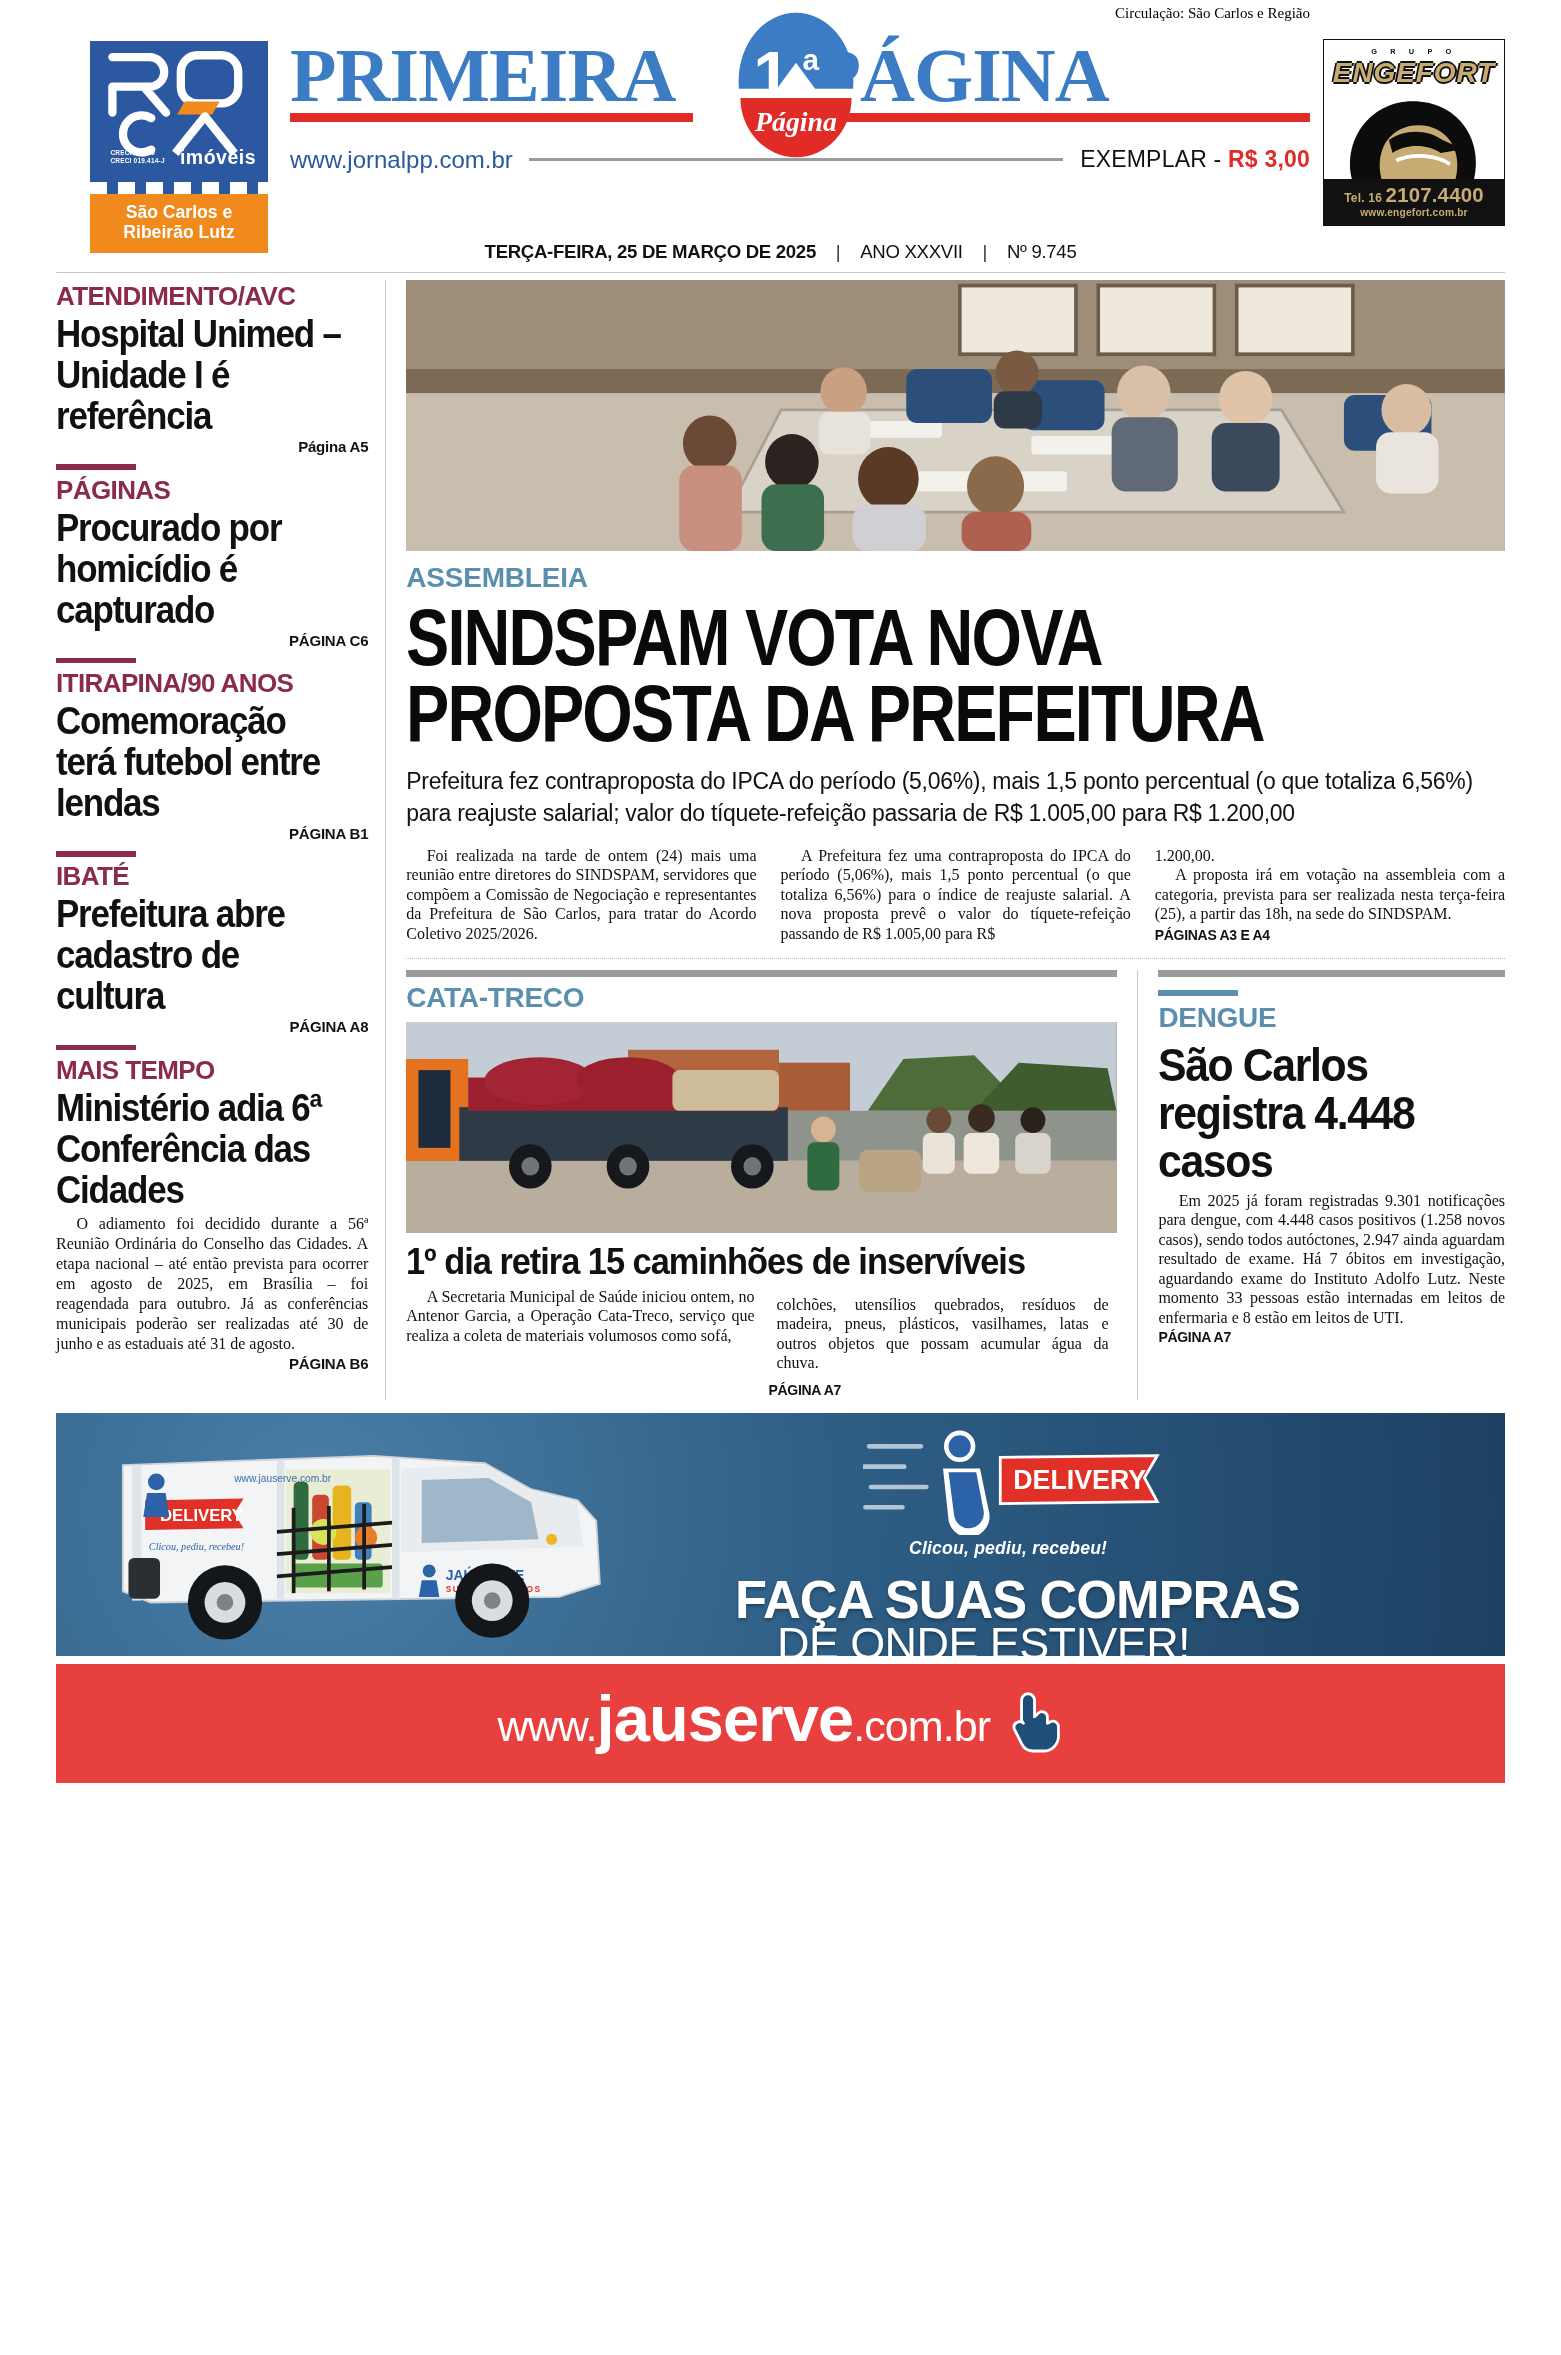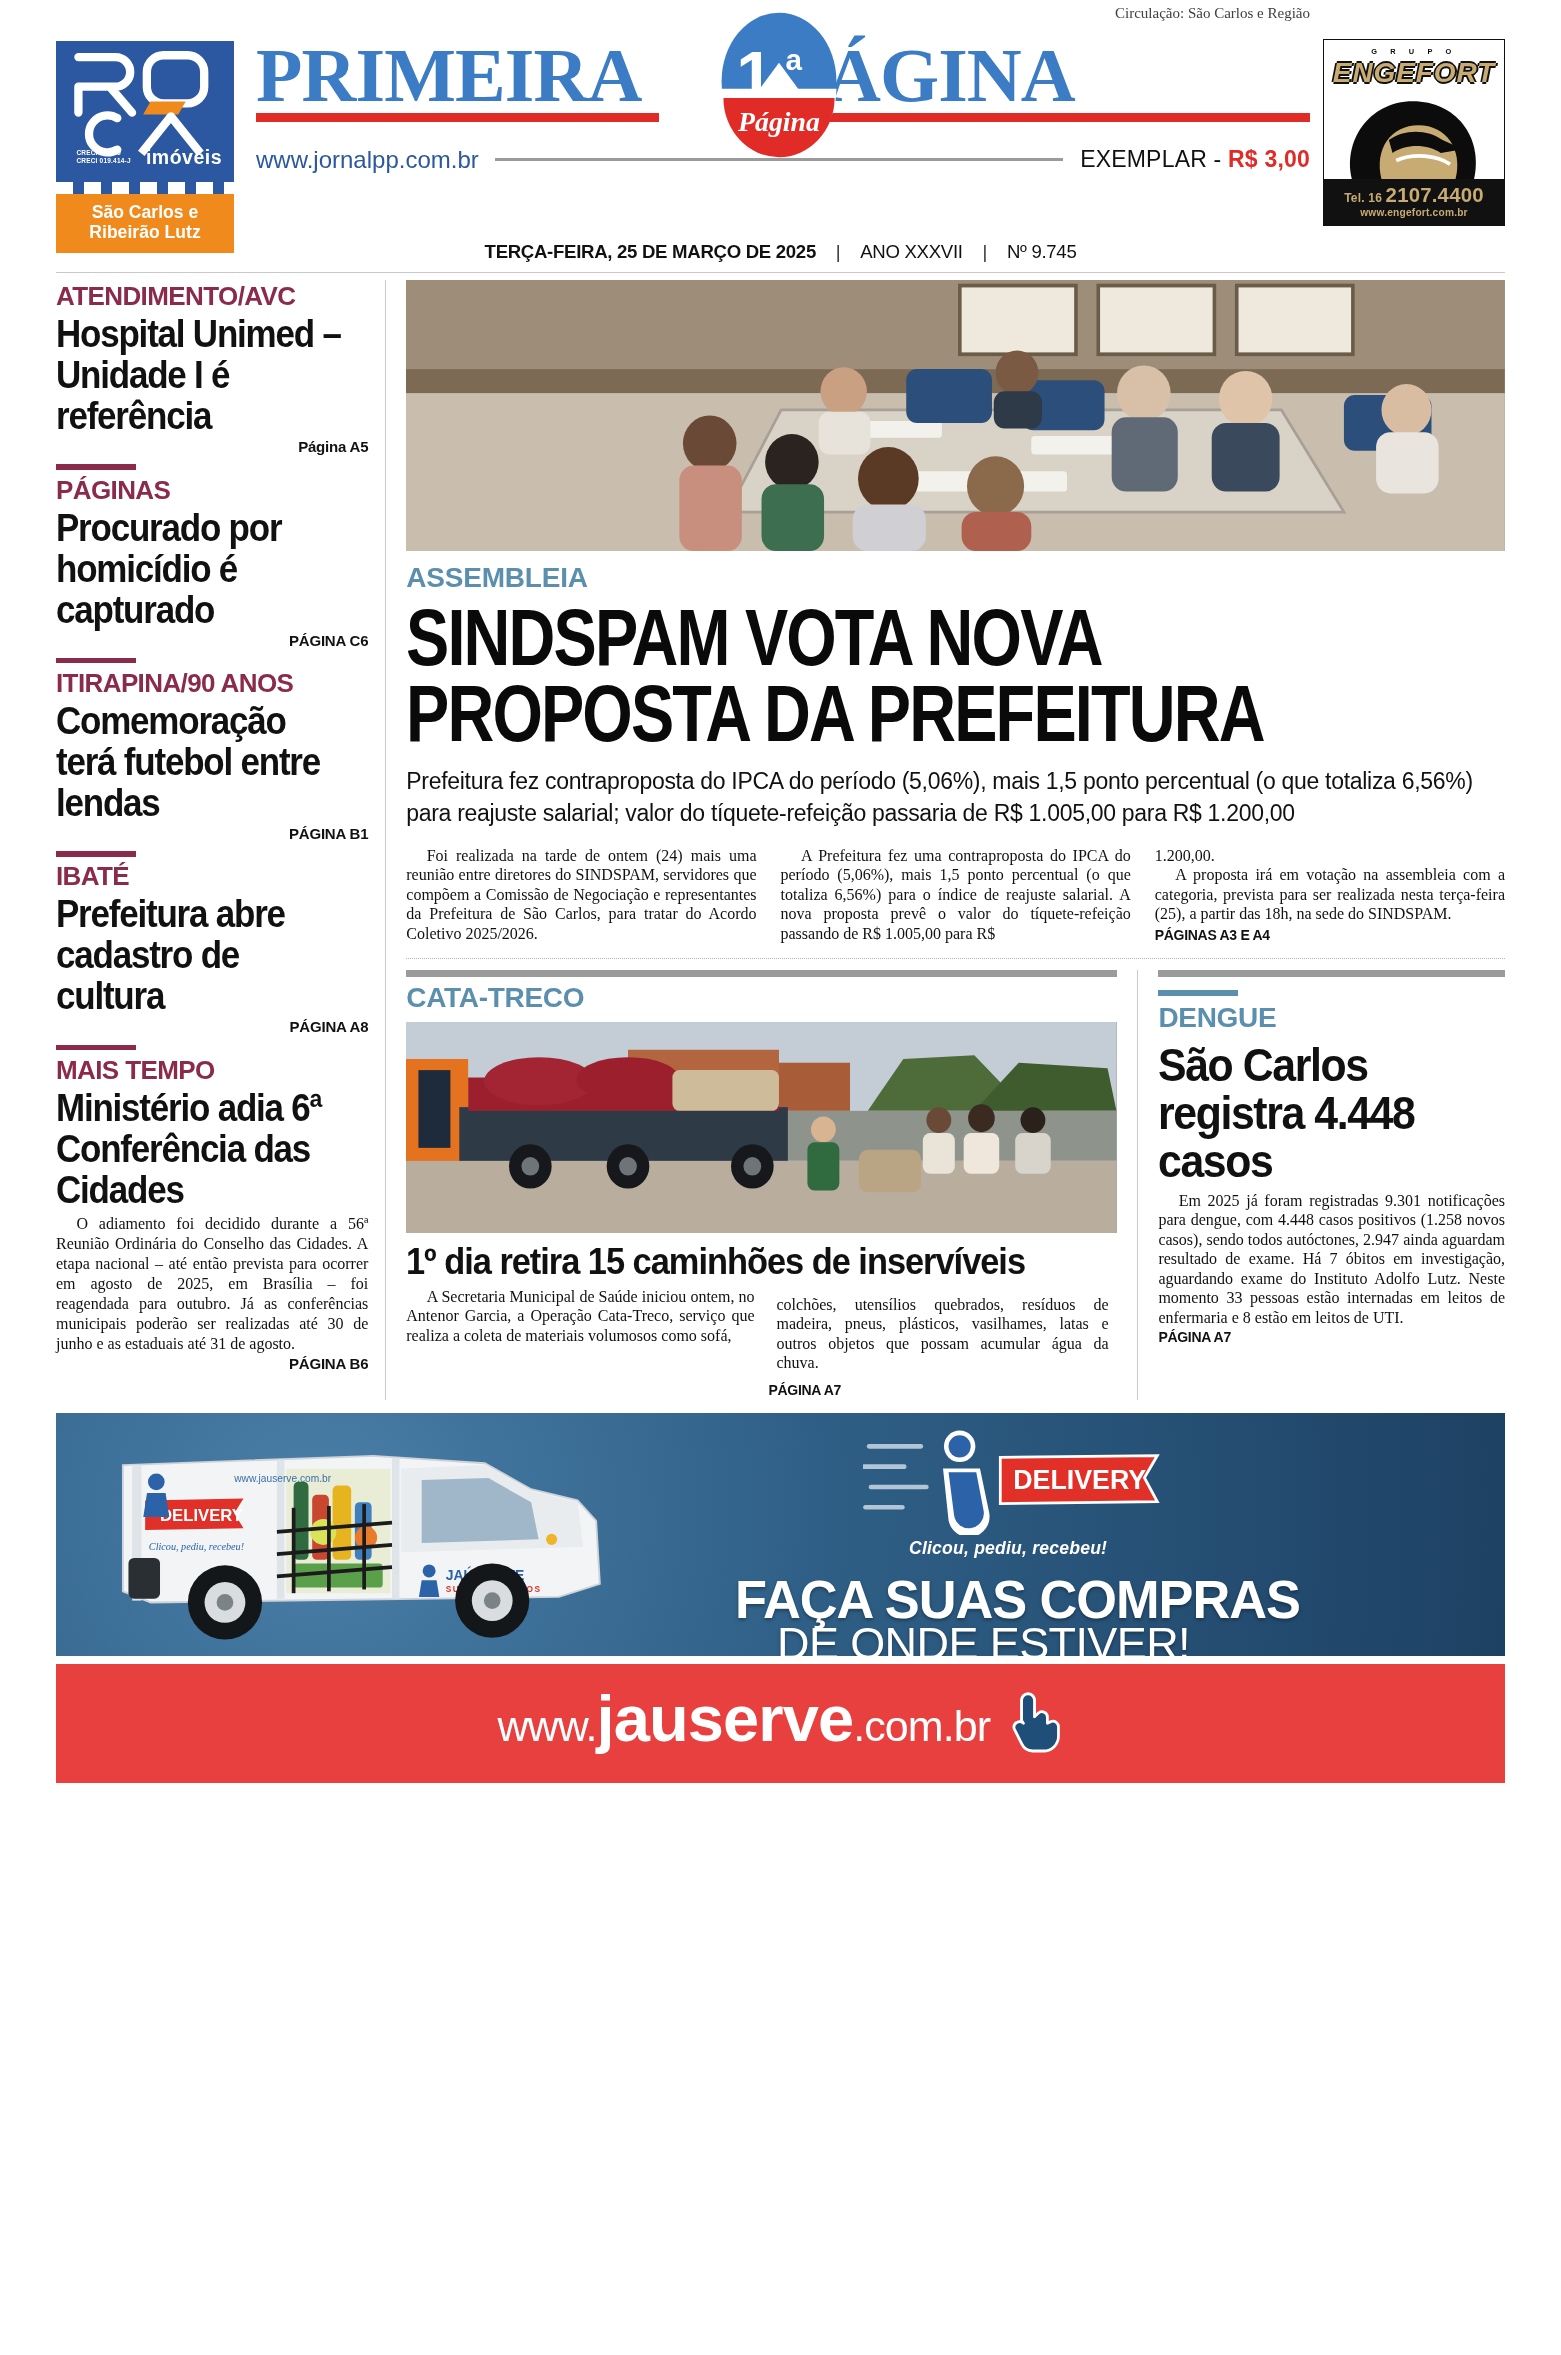--- a/index.html
+++ b/index.html
@@ -8,41 +8,41 @@
     width:1561px; height:2355px;
     font-family:"Liberation Sans", sans-serif;
     color:#111; overflow:hidden; position:relative;
   }
   .page{ width:1561px; height:2355px; position:relative; box-sizing:border-box; padding:0 56px; }
 
   
   .masthead{ display:flex; align-items:flex-start; height:237px; padding-top:20.4px; box-sizing:border-box; }
 
   
-  .roca{ width:178px; flex:0 0 178px; margin-top:20.4px; position:relative; }
+  .roca{ width:178px; flex:0 0 178px; margin-top:20.4px; position:relative;margin-left:34px; }
   .roca-top{ background:#2b58a0; height:141px; position:relative; overflow:hidden; }
   .roca-letters{ position:absolute; left:13px; top:5.6px; width:152px; height:111px; }
   .roca-letters svg{ display:block; }
   .roca-creci{ position:absolute; left:20.4px; bottom:16.7px; color:#fff; font-size:6.5px; line-height:8.3px; font-weight:700; letter-spacing:0.2px;}
   .roca-imoveis{ position:absolute; right:12px; bottom:13px; color:#fff; font-size:19.5px; font-weight:700; letter-spacing:0.5px;}
   .roca-zig{ height:12px; background:#2b58a0; position:relative; overflow:hidden;}
   .roca-zig:after{ content:""; position:absolute; left:0; top:0; right:0; height:12px;
      background:repeating-linear-gradient(90deg,#ffffff 0 16.7px,#2b58a0 16.7px 28px); }
   .roca-bot{ background:#f08a1d; padding:8.3px 0 10.2px; text-align:center; color:#fff;
      font-size:17.6px; font-weight:700; line-height:20.4px; }
 
   
   .titleblock{ flex:1 1 auto; position:relative; padding:0 13px 0 22px; }
   .tb-row1{ display:flex; align-items:flex-end; height:91px; position:relative;}
   .pp-word{ font-family:"Liberation Serif", serif; font-weight:700; color:#3b7cc4;
      font-size:76px; line-height:72px; letter-spacing:-0.9px; }
   .pp-primeira{ flex:0 0 auto; }
   .pp-pagina{ flex:0 0 auto; margin-left:139px;}
   .circ{ position:absolute; right:13px; top:-15px; font-family:"Liberation Serif",serif;
-     font-size:15px; color:#404040; white-space:nowrap;}
+     font-size:15px; color:#000000; white-space:nowrap;}
   .redrule{ height:8.3px; background:#e02b27; margin-top:1.9px; position:relative; }
   .redrule .gapL{ position:absolute; left:403px; top:0; width:126px; height:8.3px; background:#fff; }
   .tb-row2{ display:flex; align-items:center; margin-top:13px; height:50px; position:relative;text-align:center;}
   .site{ color:#2b58a0; font-size:24px; font-weight:400; }
   .grayline{ flex:1 1 auto; height:2.8px; background:#9b9b9b; margin:0 16.7px; }
   .exemplar{ font-size:23px; color:#111; white-space:nowrap; letter-spacing:0.2px;}
   .exemplar b{ color:#e02b27; }
 
   
   .seal{ position:absolute; left:50%; transform:translateX(-50%); top:-11px; width:163px; height:163px; z-index:5;}

